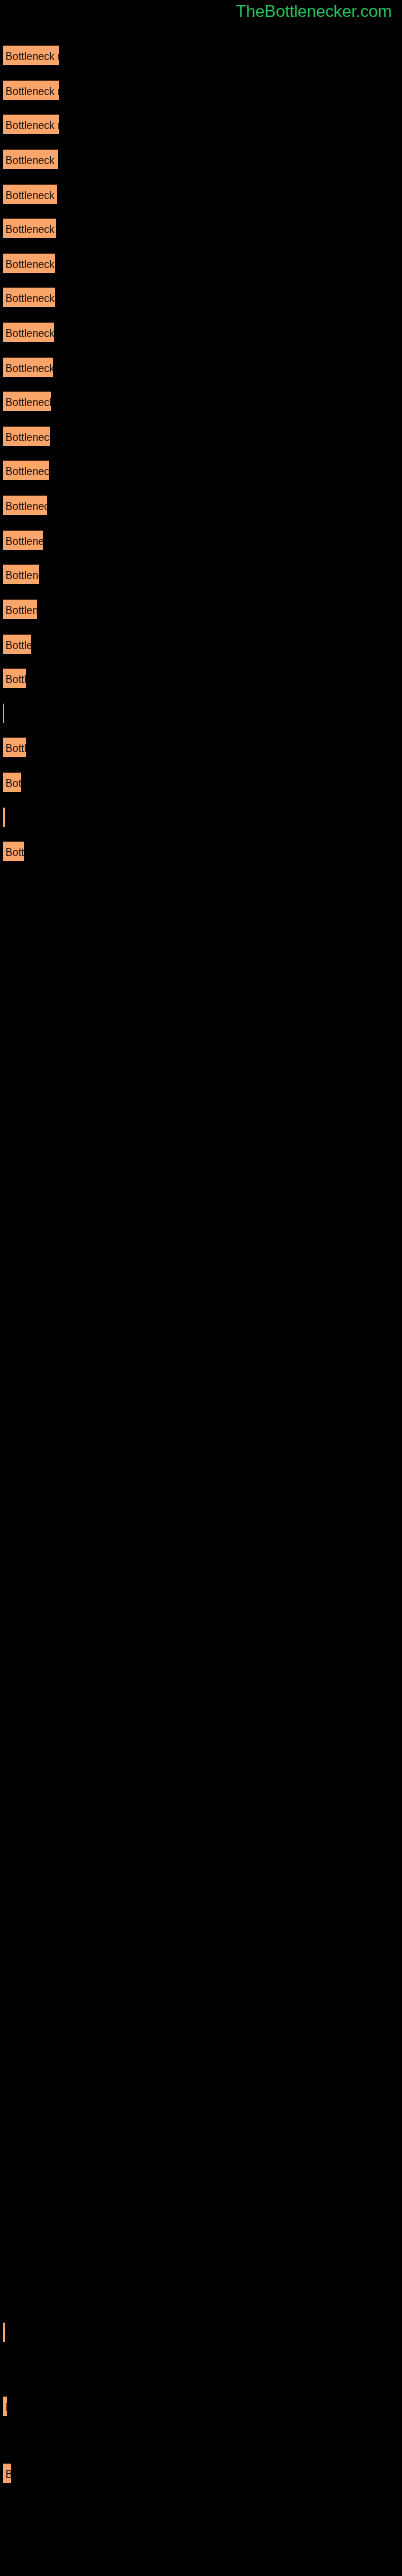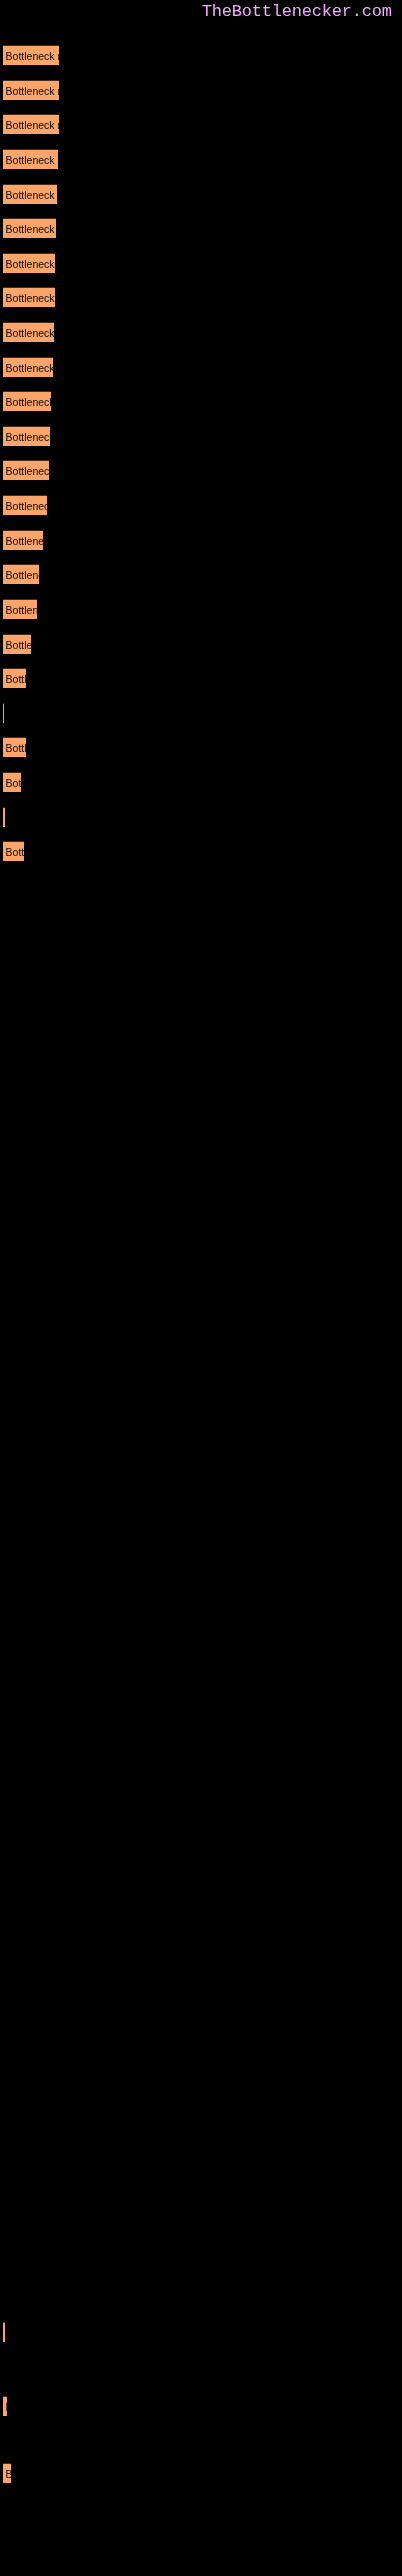--- a/index.html
+++ b/index.html
@@ -14,24 +14,24 @@
     overflow: hidden;
     font-family: "Liberation Sans", sans-serif;
   }
 
   .site-title {
     position: absolute;
     right: 11.3px;
     top: 0.8px;
     font-size: 17px;
     line-height: 21px;
-    color: #f0abfc;
+    color: #22c55e;
     letter-spacing: -0.2px;
     white-space: nowrap;
-    font-family: Liberation Mono, monospace;
+    font-family: Liberation Sans, sans-serif;
   }
 
   .plot {
     position: absolute;
     left: 0;
     top: 0;
     width: 403px;
     height: 2576px;
   }
 

